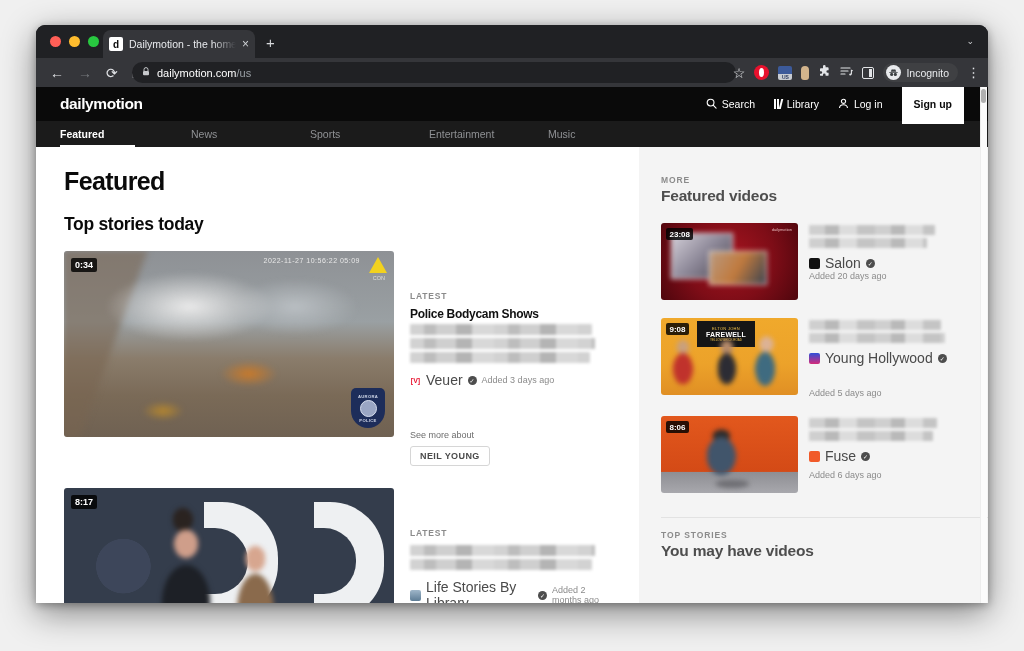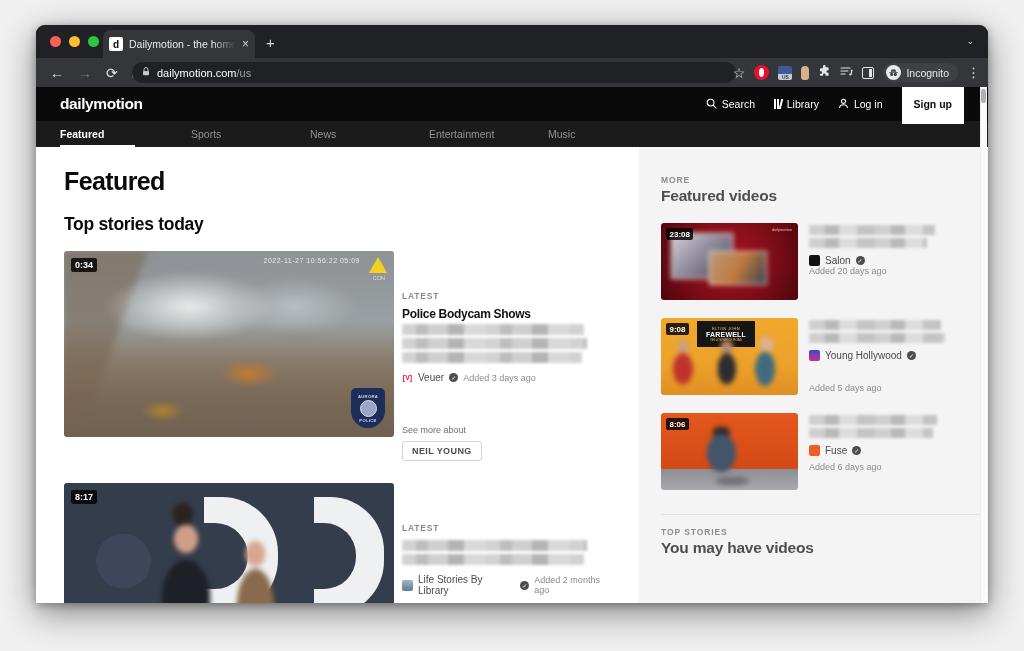--- a/index.html
+++ b/index.html
@@ -93,40 +93,40 @@
   .dm-tab.active { color: #fff; font-weight: bold; }
   .dm-tab.active::after { content:""; position: absolute; left: 0; right: 44px; bottom: 0; height: 2px; background: #fff; }
 
   .content { display: flex; height: 456px; background: #f7f7f7; }
   .col-main { width: 603px; background: #fff; padding: 20px 22px 0 28px; }
   .col-side { flex: 1; background: #f4f4f4; padding: 28px 0 12px 22px; position: relative; }
 
   h1.page-title { font-size: 25px; font-weight: bold; color: #0a0a0a; letter-spacing: -.6px; }
   h2.section-title { font-size: 17.5px; font-weight: bold; color: #0a0a0a; margin-top: 18px; letter-spacing: -.3px; }
 
-  .story { display: flex; gap: 8px; margin-top: 16px; }
+  .story { display: flex; gap: 16px; margin-top: 16px; }
   .thumb { position: relative; width: 330px; height: 186px; border-radius: 3px; overflow: hidden; flex: 0 0 auto; }
   .dur {
     position: absolute; left: 7px; top: 7px; background: rgba(0,0,0,.82); color: #fff;
     font-size: 9px; font-weight: bold; border-radius: 2px; padding: 2px 4px; z-index: 4;
   }
   .story-meta { flex: 1 1 auto; min-width: 0; padding-top: 4px; margin-top: 36px; }
   .eyebrow { font-size: 8.5px; letter-spacing: .8px; color: #8b8b8b; font-weight: bold; }
   .story-title { font-size: 12px; font-weight: bold; color: #111; margin-top: 6px; line-height: 1.18; letter-spacing: -.3px; }
   .blur-lines { margin-top: 3px; }
   .bl {
     height: 11px; margin-bottom: 3px; border-radius: 1px;
     background:
       repeating-linear-gradient(90deg,#d2d2d2 0 14px,#bdbdbd 14px 26px,#cfcfcf 26px 46px,#b4b4b4 46px 62px,#d8d8d8 62px 84px);
     filter: blur(1.6px);
   }
   .bl.w1 { width: 182px; } .bl.w2 { width: 185px; } .bl.w3 { width: 180px; }
   .chan { display: flex; align-items: center; gap: 5px; margin-top: 9px; }
   .chan-av { width: 11px; height: 11px; border-radius: 2px; flex: 0 0 auto; display:flex; align-items:center; justify-content:center; font-size: 7px; font-weight: bold; color: #fff; overflow:hidden; }
-  .chan-name { font-size: 10px; color: #4a4a4a; }
+  .chan-name { font-size: 14px; color: #4a4a4a; }
   .vchk { width: 9px; height: 9px; border-radius: 50%; background: #4d4d4d; color: #fff; font-size: 6px; display: flex; align-items: center; justify-content: center; flex: 0 0 auto; }
   .added { font-size: 9px; color: #8b8b8b; }
   .more-about { margin-top: 42px; }
   .more-label { font-size: 9px; color: #6d6d6d; }
   .tag-chip {
     display: inline-block; margin-top: 6px; border: 1px solid #d6d6d6; border-radius: 3px;
     padding: 4px 9px; font-size: 9px; font-weight: bold; color: #4a4a4a; letter-spacing: .4px; background: #fff;
   }
 
   
@@ -268,24 +268,24 @@
           </div>
           <button class="signup">Sign up</button>
         </div>
       </div>
 
       <div class="dm-nav">
         <div class="dm-tab active">
             <span>Featured</span>
           </div>
         <div class="dm-tab">
+            <span>News</span>
+          </div>
+        <div class="dm-tab">
             <span>Sports</span>
-          </div>
-        <div class="dm-tab">
-            <span>News</span>
           </div>
         <div class="dm-tab">
             <span>Entertainment</span>
           </div>
         <div class="dm-tab">
             <span>Music</span>
           </div>
       </div>
 
       <div class="content">

